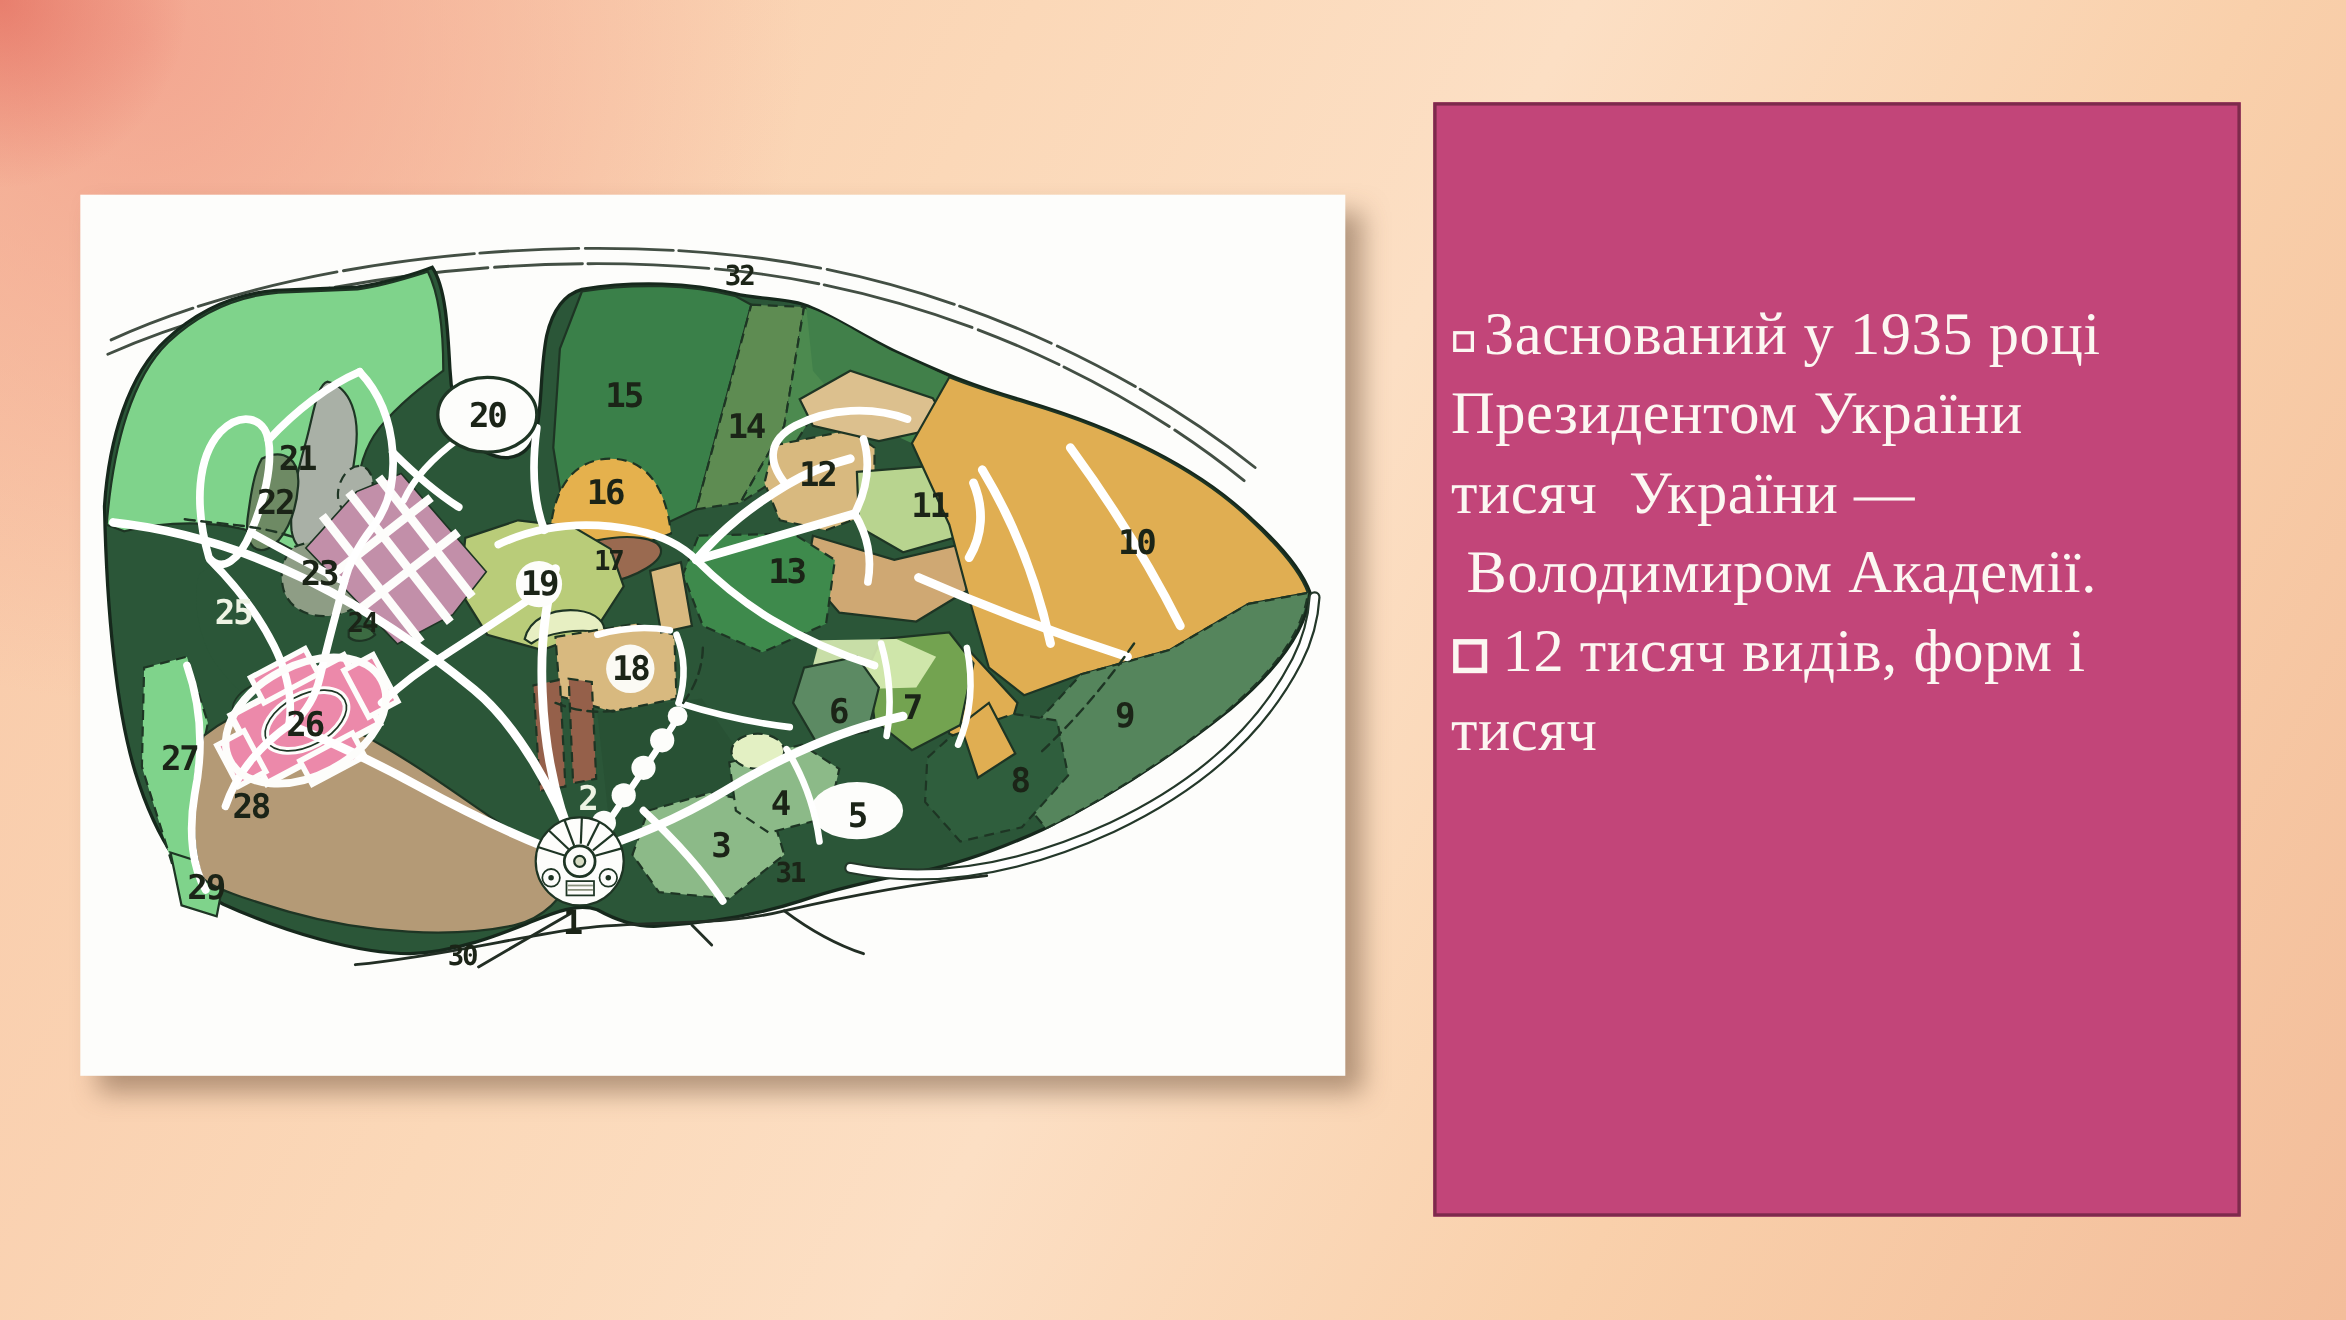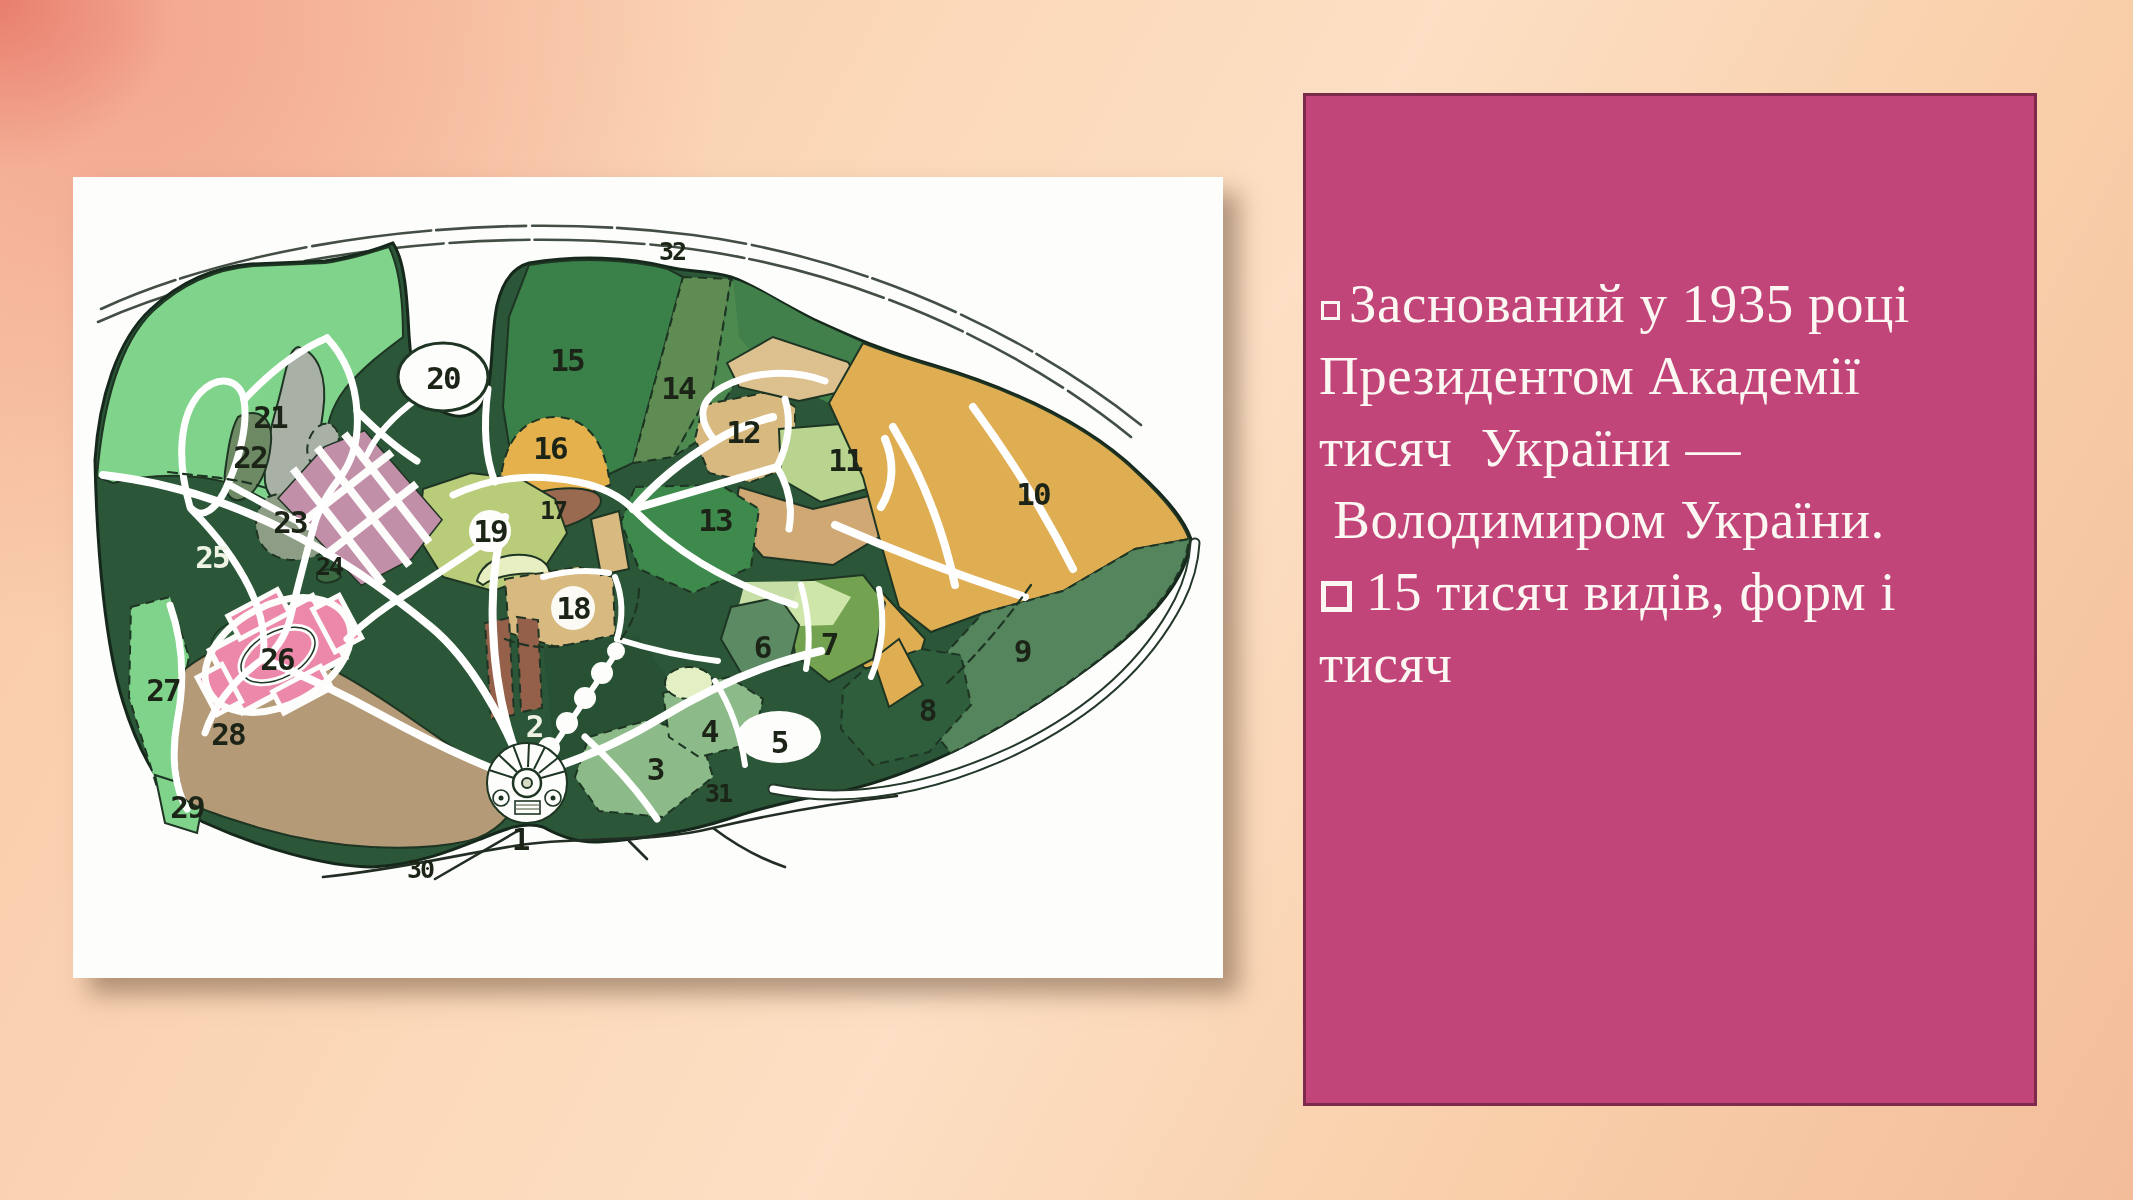--- a/index.html
+++ b/index.html
@@ -313,20 +313,20 @@
           <text x="114" y="630" class="zl">29</text>
           <text x="347" y="692" class="zl small">30</text>
           <text x="645" y="616" class="zl small">31</text>
           <text x="599" y="74" class="zl small">32</text>
         </g>
     </svg>
   </div>
 
   <div class="info-panel">
     <div class="pline"><span class="sq small-sq"></span><span>Заснований у 1935 році</span></div>
-    <div class="pline"><span>Президентом Академії</span></div>
+    <div class="pline"><span>Президентом України</span></div>
     <div class="pline"><span>тисяч  України —</span></div>
-    <div class="pline"><span> Володимиром України.</span></div>
-    <div class="pline"><span class="sq large-sq"></span><span>15 тисяч видів, форм і</span></div>
+    <div class="pline"><span> Володимиром Академії.</span></div>
+    <div class="pline"><span class="sq large-sq"></span><span>12 тисяч видів, форм і</span></div>
     <div class="pline"><span>тисяч</span></div>
   </div>
 
 </div>
 
 </body></html>

